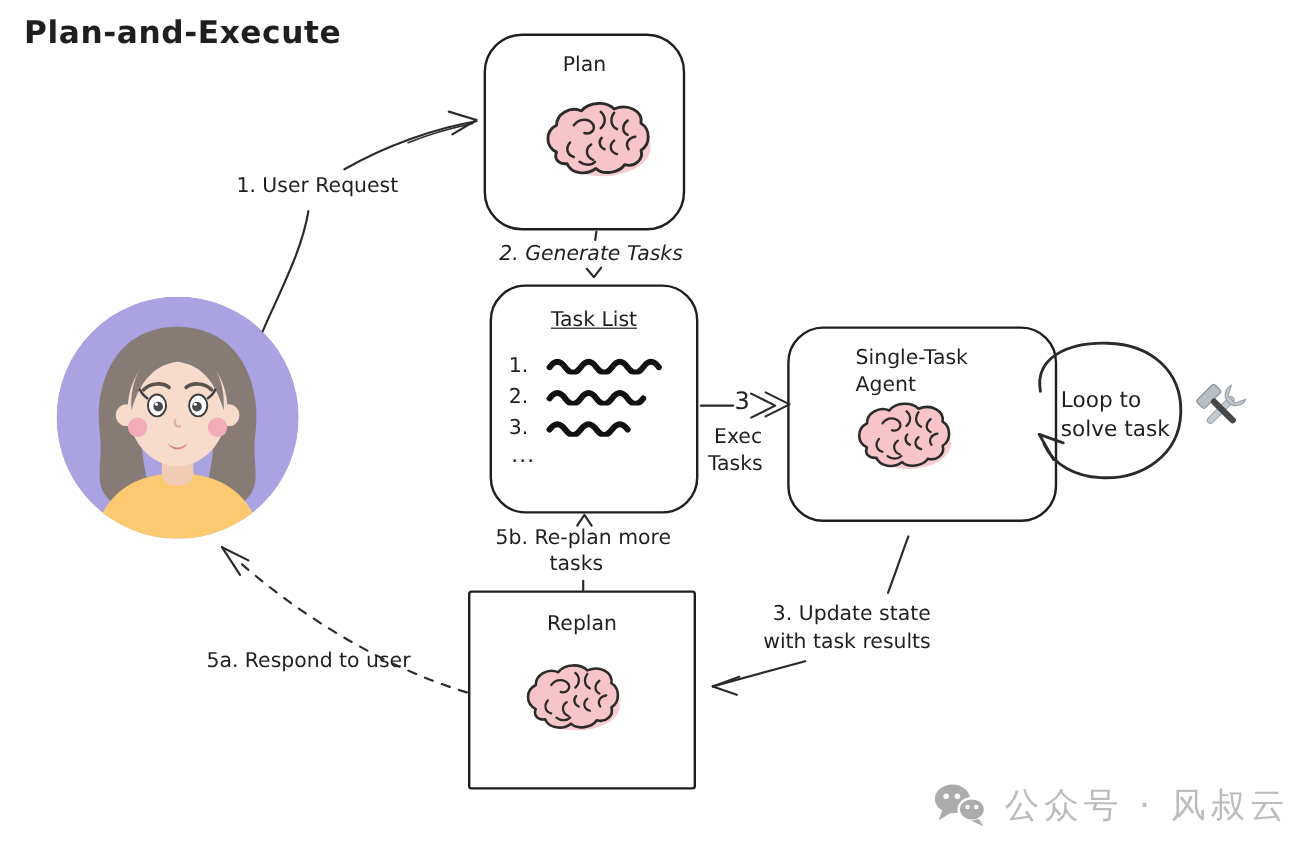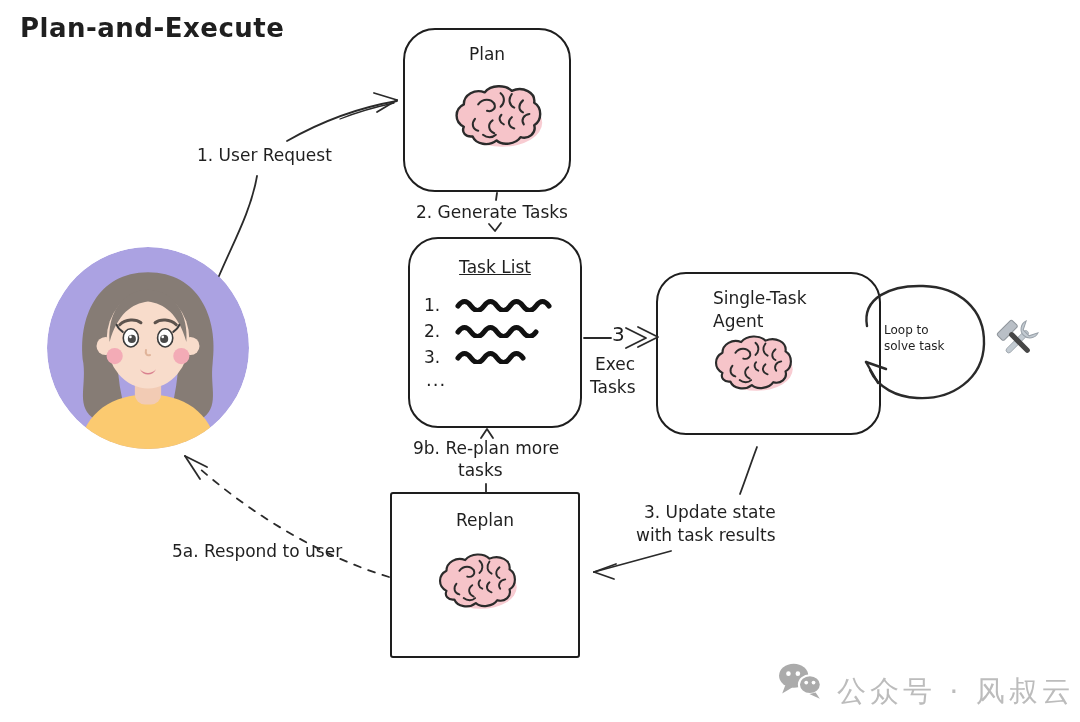--- a/index.html
+++ b/index.html
@@ -11,27 +11,27 @@
   .abs { position:absolute; }
   .title { left:20px; top:13px; font-size:26px; font-weight:700; letter-spacing:.5px; }
   .node {
     position:absolute; border:2.2px solid #1e1e1e; border-radius:32px; background:#ffffff;
   }
   .node-label { position:absolute; width:100%; text-align:center; font-size:17px; }
   .edge-label { position:absolute; font-size:17px; white-space:nowrap; }
   .overlay { position:absolute; left:0; top:0; pointer-events:none; }
   .brain { position:absolute; }
   .agent-label { position:absolute; left:55px; top:13px; font-size:17px; line-height:1.38; text-align:left; }
-  .loop-label { position:absolute; left:884px; top:322px; font-size:12px; line-height:1.35; }
+  .loop-label { position:absolute; left:884px; top:322px; font-size:18px; line-height:1.35; }
   .tl-row { position:absolute; left:14px; display:flex; align-items:center; gap:6px; font-size:17px; }
   .tl-num { width:24px; display:inline-block; }
   .tl-squiggle { display:block; }
   .tl-ellipsis { position:absolute; left:16px; font-size:18px; letter-spacing:1px; }
   .watermark { position:absolute; left:778px; top:652px; display:flex; align-items:center; gap:13px; }
-  .watermark-text { font-size:29px; color:#bcbcbc; letter-spacing:4px; font-family:"DejaVu Sans","Liberation Sans",sans-serif;margin-top:20px; }
+  .watermark-text { font-size:29px; color:#bcbcbc; letter-spacing:4px; font-family:"DejaVu Sans","Liberation Sans",sans-serif; }
   svg { display:block; }
 </style>
 </head>
 <body>
 
 <div class="canvas">
 
   <svg width="0" height="0" style="position:absolute" aria-hidden="true">
     <defs>
       <g id="brain-shape">
@@ -151,28 +151,28 @@
         <path d="M14,3 a8.5,8.5 0 1 0 16,0 L26,11 L18,11 Z" fill="#c3cbd2" stroke="#98a0a8" stroke-width="1"></path>
       </g>
       <g transform="rotate(-45 22 22)">
         <rect x="12" y="3" width="20" height="9" rx="2" fill="#b9bfc6" stroke="#8f959b" stroke-width="1"></rect>
         <rect x="19.5" y="11" width="5" height="26" rx="2.5" fill="#474747"></rect>
       </g>
     </svg>
   </div>
 
   <div class="edge-label" style="left:197px; top:145px;">1. User Request</div>
-  <div class="edge-label" style="left:416px; top:202px;">2. Generate Tasks</div>
+  <div class="edge-label" style="left:416px; top:202px;font-style:italic;">2. Generate Tasks</div>
   <div class="edge-label" style="left:612px; top:322px; font-size:20px;">3</div>
   <div class="edge-label" style="left:595px; top:354px;">Exec</div>
   <div class="edge-label" style="left:590px; top:377px;">Tasks</div>
   <div class="edge-label" style="left:644px; top:502px;">3. Update state</div>
   <div class="edge-label" style="left:636px; top:525px;">with task results</div>
   <div class="edge-label" style="left:172px; top:541px;">5a. Respond to user</div>
-  <div class="edge-label" style="left:413px; top:438px;">9b. Re-plan more</div>
+  <div class="edge-label" style="left:413px; top:438px;">5b. Re-plan more</div>
   <div class="edge-label" style="left:458px; top:460px;">tasks</div>
 
   <div class="watermark">
     <svg width="46" height="40" viewBox="0 0 44 38">
       <ellipse cx="15" cy="13" rx="14" ry="11.5" fill="#ababab"></ellipse>
       <path d="M7,22 L4,30 L14,24 Z" fill="#ababab"></path>
       <circle cx="10" cy="11" r="2.2" fill="#ffffff"></circle>
       <circle cx="19" cy="11" r="2.2" fill="#ffffff"></circle>
       <ellipse cx="30.5" cy="21.5" rx="10.5" ry="9" fill="#ababab" stroke="#ffffff" stroke-width="2"></ellipse>
       <path d="M36,29 L40,35 L30,30.5 Z" fill="#ababab"></path>

